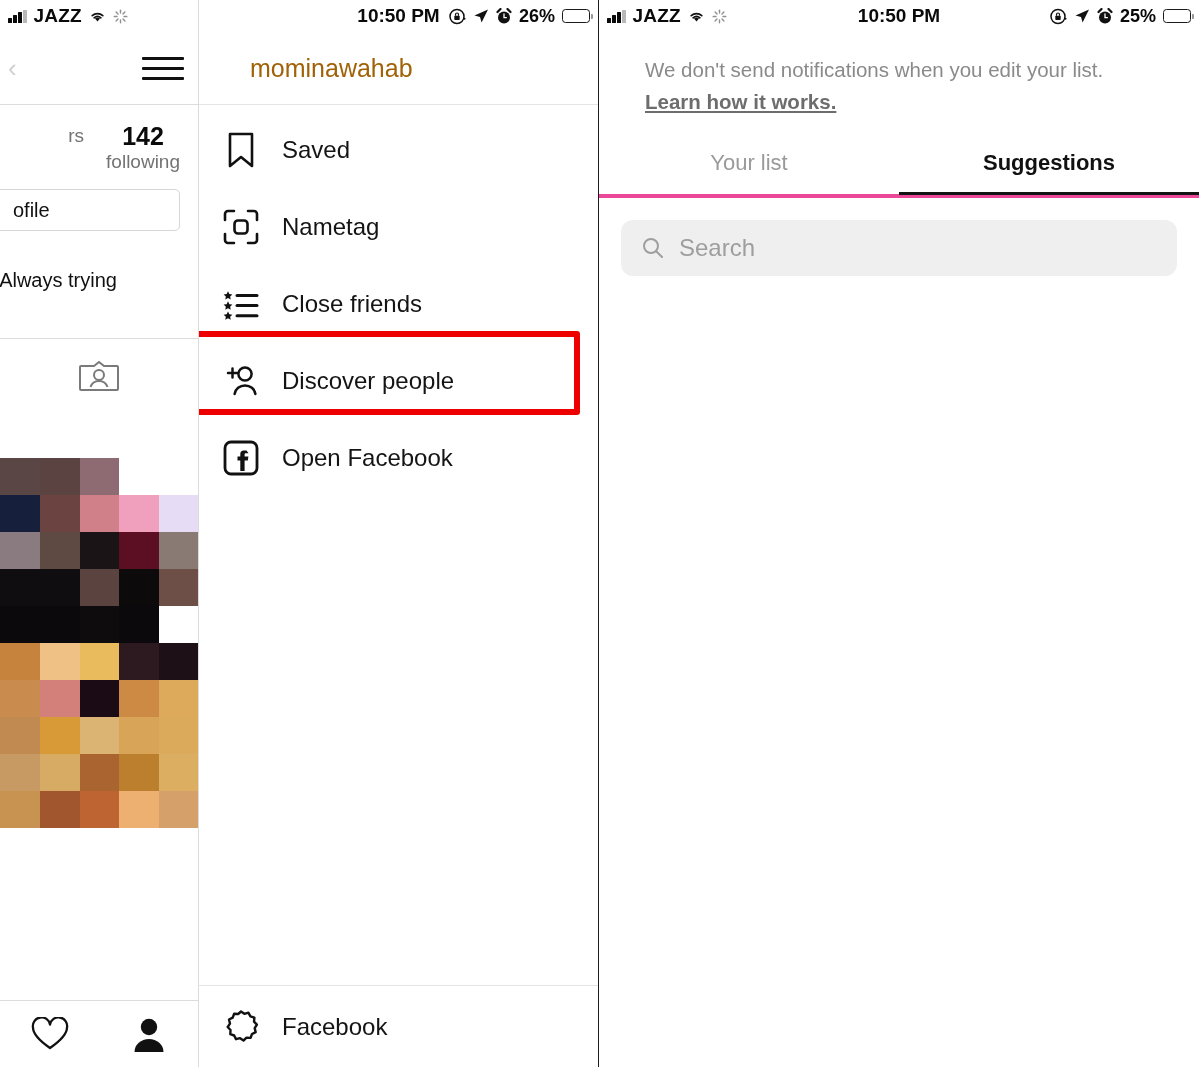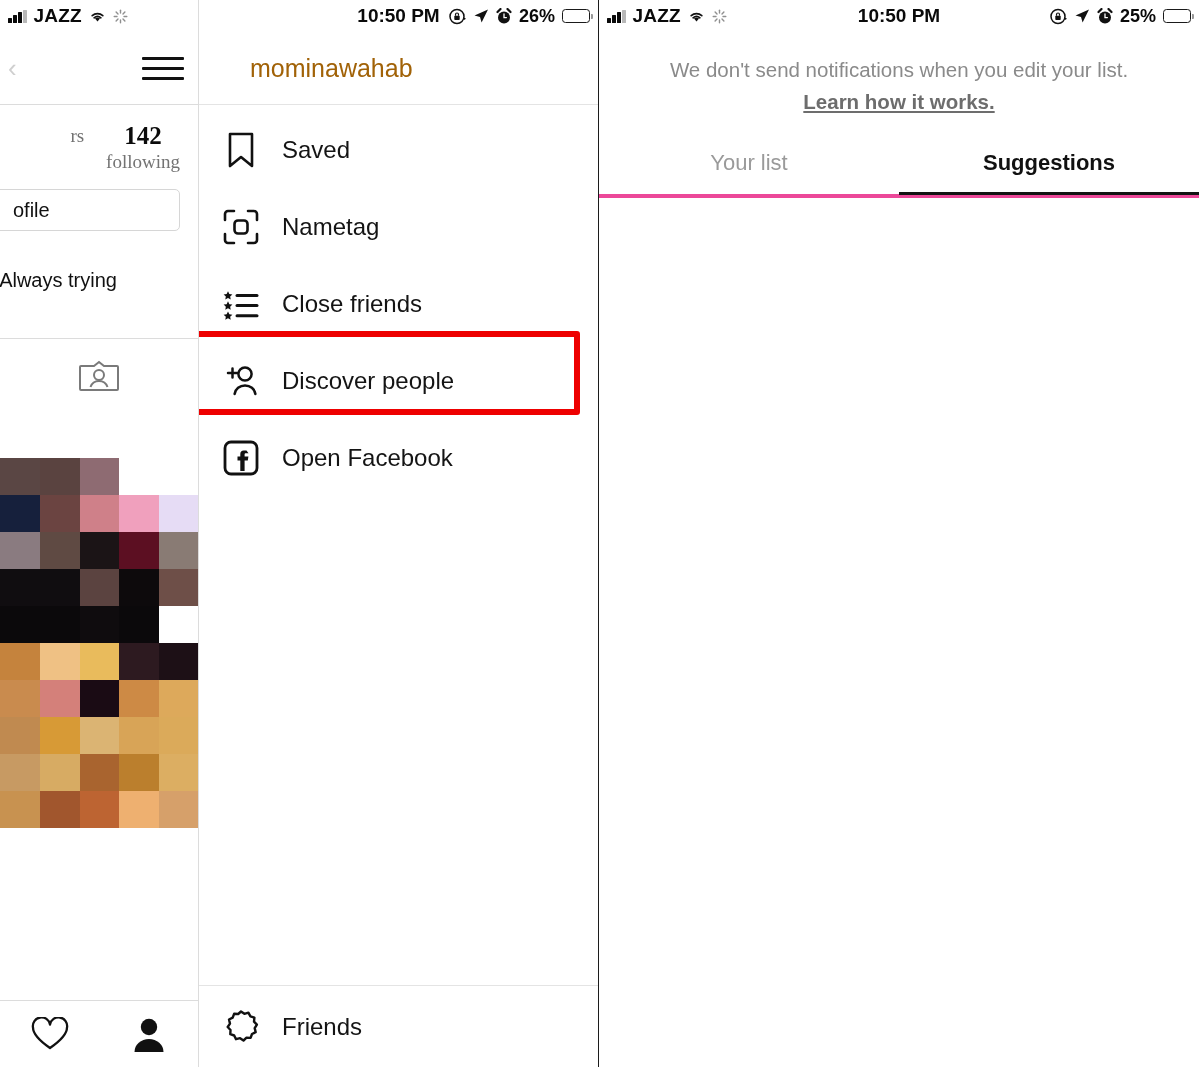--- a/index.html
+++ b/index.html
@@ -61,21 +61,21 @@
     justify-content: space-between; padding: 0 14px;
     border-bottom: 1px solid #dcdcdc;
   }
   .caret-left { font-size: 26px; color: #cfcfcf; margin-left: -6px; }
   .hamburger { display: flex; flex-direction: column; gap: 7px; width: 42px; }
   .hamburger span { display: block; height: 3px; background: #111; border-radius: 1px; }
   .pl-stats {
     display: flex; justify-content: flex-end; align-items: flex-start;
     padding: 18px 18px 0 0; gap: 22px;
   }
-  .stat { text-align: center; font-family: Liberation Serif, serif; }
+  .stat { text-align: center; }
   .stat .num { font-size: 25px; font-weight: bold; color: #0b0b0b; line-height: 1.05; }
   .stat .lbl { font-size: 19px; color: #737373; margin-top: 2px; }
   .stat.partial .lbl { color: #737373; }
   .pl-editbtn {
     margin: 16px 18px 0 -40px; height: 42px;
     border: 1px solid #d6d6d6; border-radius: 5px;
     display: flex; align-items: center; padding-left: 52px;
     font-size: 20px; color: #111; background: #fff;
   }
   .pl-bio {
@@ -130,21 +130,21 @@
   }
   .pr-navtitle {
     position: absolute; left: 0; right: 0; text-align: center;
     font-size: 27px; font-weight: bold; color: #0d0d0d; pointer-events: none;
   }
   .pr-done {
     margin-left: auto; margin-right: 22px; font-size: 27px;
     color: #111; z-index: 2;
   }
   .pr-notice {
-    padding: 22px 46px 0 46px; text-align: center;
+    padding: 22px 46px 0 46px; text-align: left;
     font-size: 20.5px; color: #8a8a8a; line-height: 1.55;
   }
   .pr-notice a { color: #6d6d6d; text-decoration: underline; font-weight: bold; }
   .pr-tabs { display: flex; margin-top: 22px; border-bottom: 4px solid #ec4899; }
   .pr-tab {
     flex: 1; text-align: center; padding: 10px 0 16px 0;
     font-size: 22px; color: #9a9a9a;
   }
   .pr-tab.active { color: #111; font-weight: bold; border-bottom: 3px solid #141414; margin-bottom: -1px; }
   .pr-searchwrap { padding: 22px 22px 0 22px; }
@@ -384,21 +384,21 @@
     <div class="highlight-box"></div>
 
     <div class="pm-settings">
       <div class="menu-item">
         <span class="mi-icon">
           <svg width="40" height="40" viewBox="0 0 40 40">
             <path d="M20 4.5 l3.4 2.3 4-1.1 2 3.6 4 1.3 -0.4 4.1 2.9 2.9 -2.2 3.5 1 4.1 -3.7 1.8 -1.4 3.9 -4.1 -0.2 -3 2.8 -3.4 -2.3 -4.1 1 -1.8 -3.7 -3.9 -1.4 0.2 -4.1 -2.8 -3 2.3 -3.4 -1 -4.1 3.7 -1.8 1.4 -3.9 4.1 0.2z" fill="none" stroke="#111" stroke-width="2.4" stroke-linejoin="round"></path>
             <circle cx="20" cy="20" r="9" fill="#fff"></circle>
           </svg>
         </span>
-        <span class="mi-label">Friends</span>
+        <span class="mi-label">Facebook</span>
       </div>
     </div>
   </div>
 
   <div class="panel-right">
 
     <div class="statusbar">
       <div class="sb-left">
         <span class="bars">
             <i></i>
@@ -449,16 +449,25 @@
 
     <div class="pr-notice">
       <span>We don't send notifications when you edit your list. </span><a href="#">Learn how it works.</a>
     </div>
 
     <div class="pr-tabs">
       <div class="pr-tab">Your list</div>
       <div class="pr-tab active">Suggestions</div>
     </div>
 
+    <div class="pr-searchwrap">
+      <div class="pr-search">
+        <svg width="24" height="24" viewBox="0 0 24 24">
+          <circle cx="10" cy="10" r="7" fill="none" stroke="#9e9e9e" stroke-width="2"></circle>
+          <line x1="15.2" y1="15.2" x2="21" y2="21" stroke="#9e9e9e" stroke-width="2" stroke-linecap="round"></line>
+        </svg>
+        <span class="ph">Search</span>
+      </div>
+    </div>
 
     <div class="pr-body"></div>
   </div>
 </div>
 
 </body></html>

